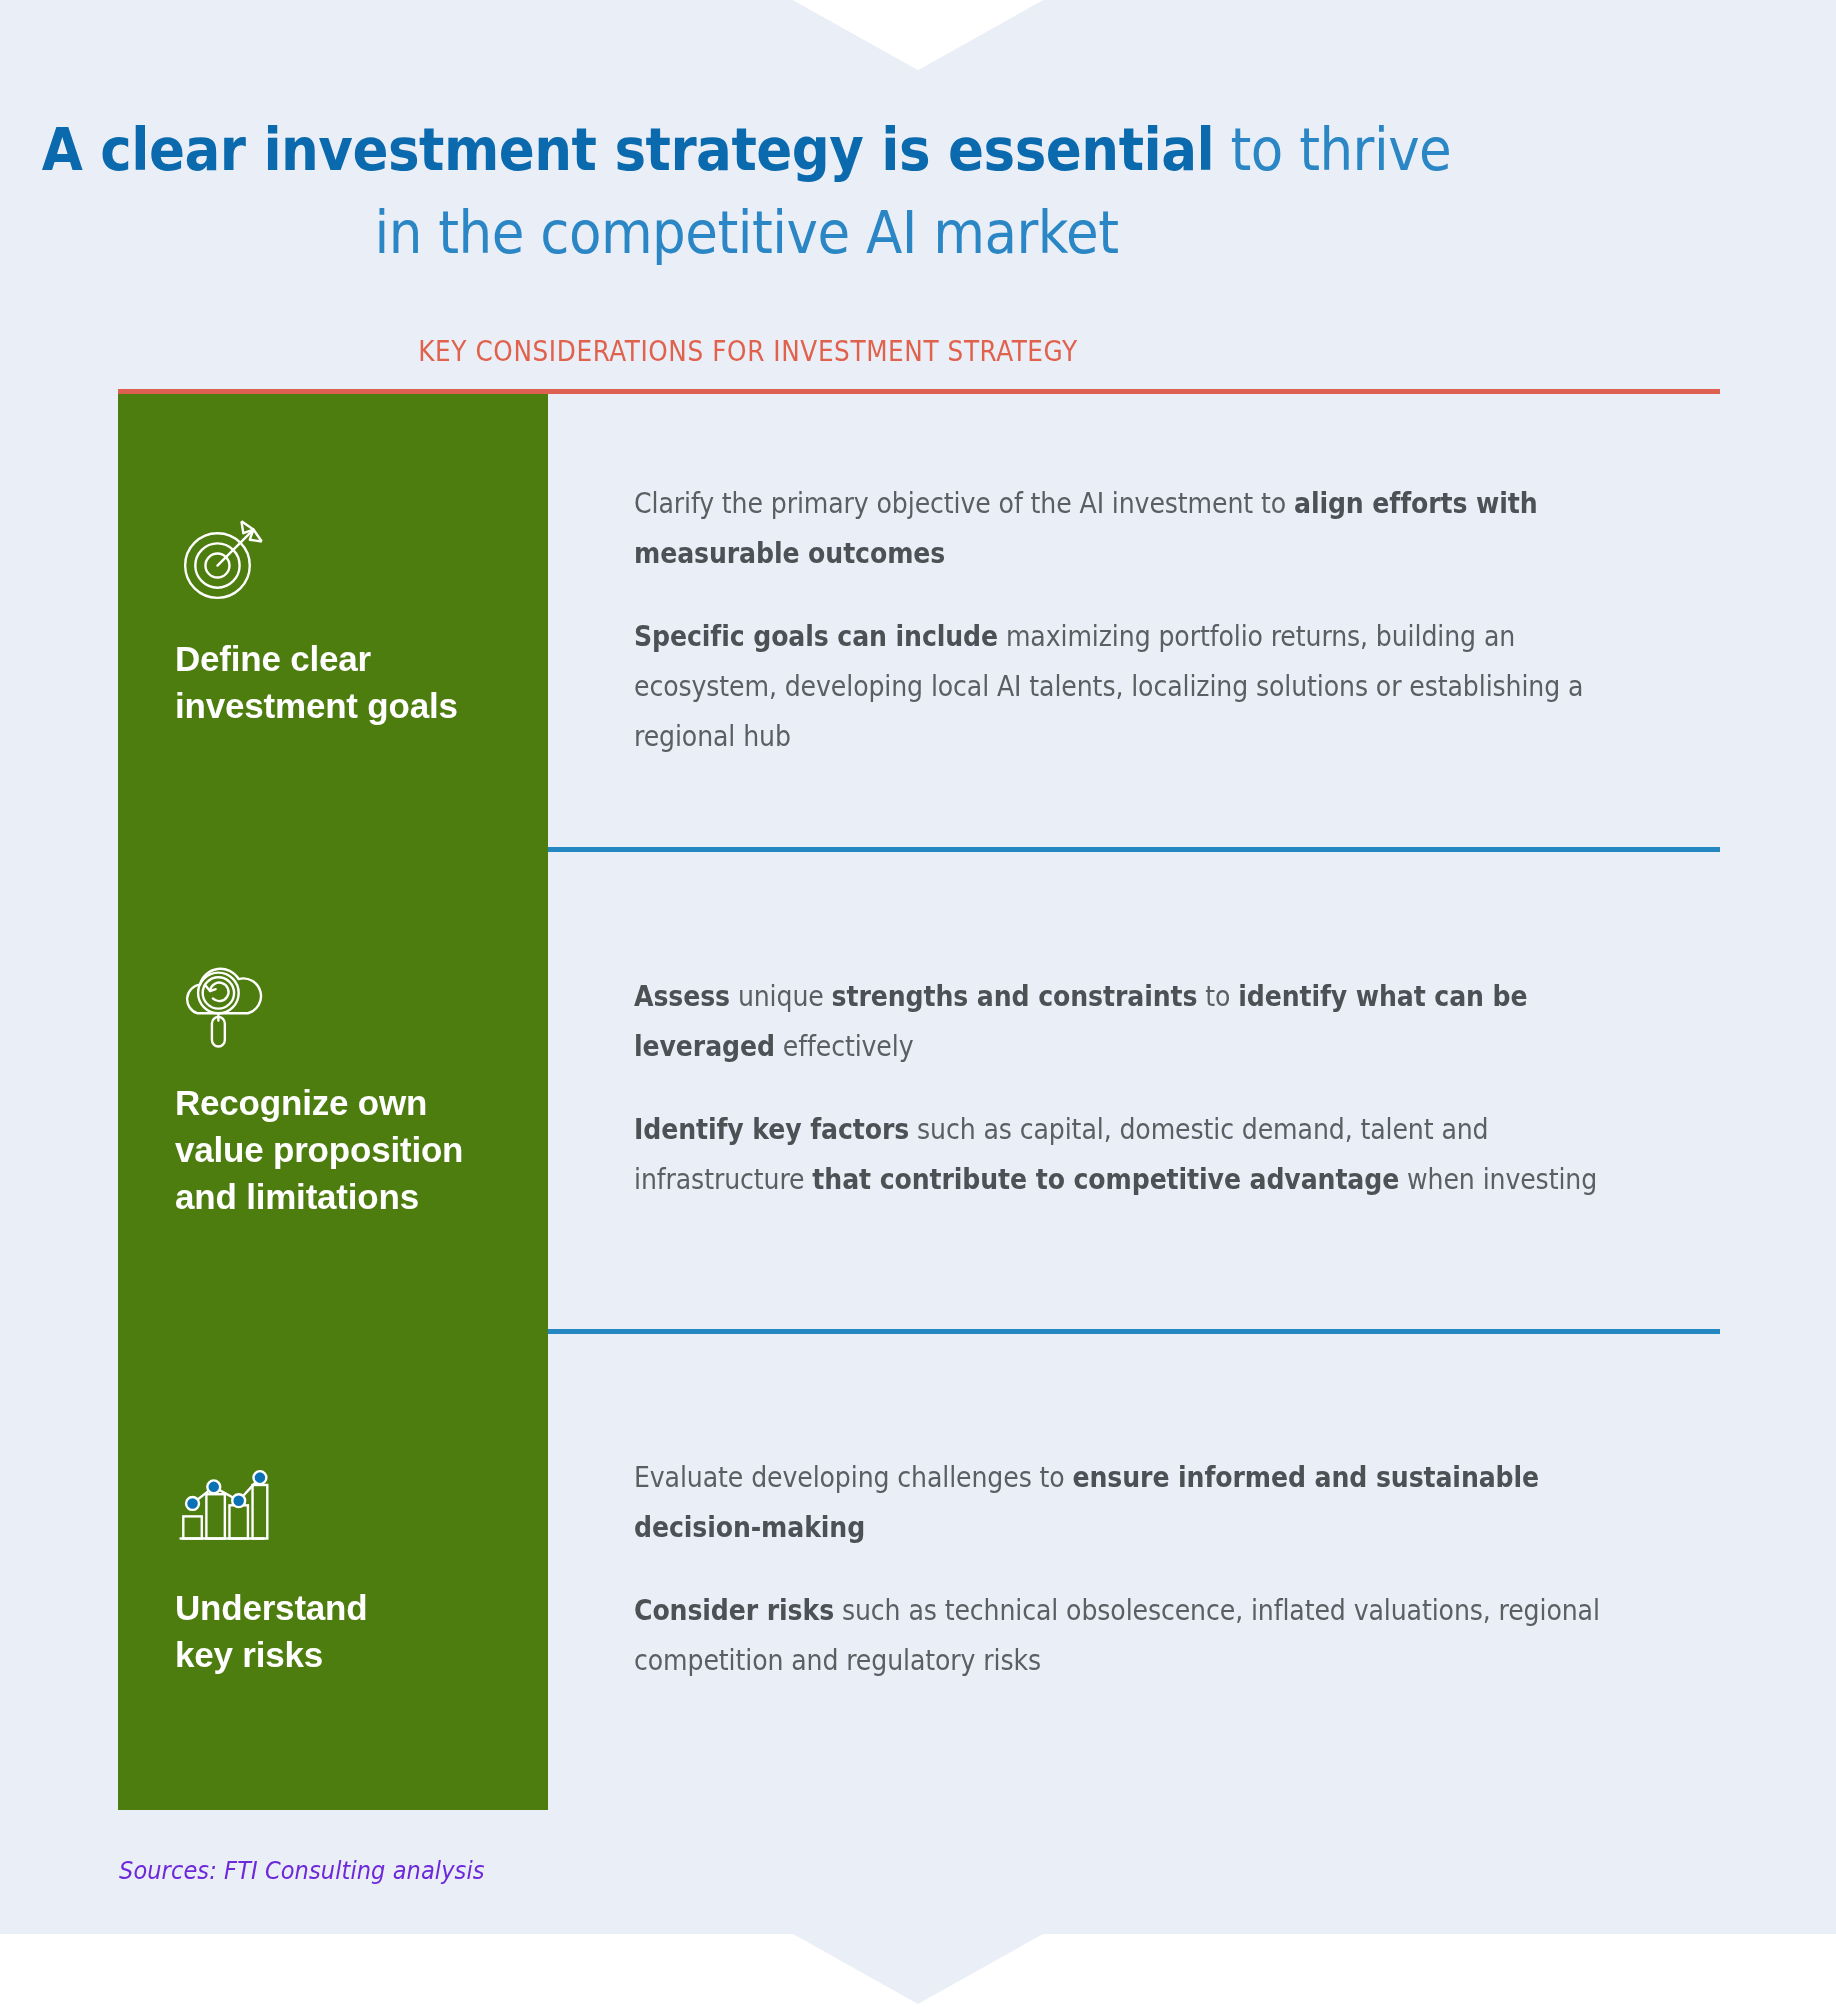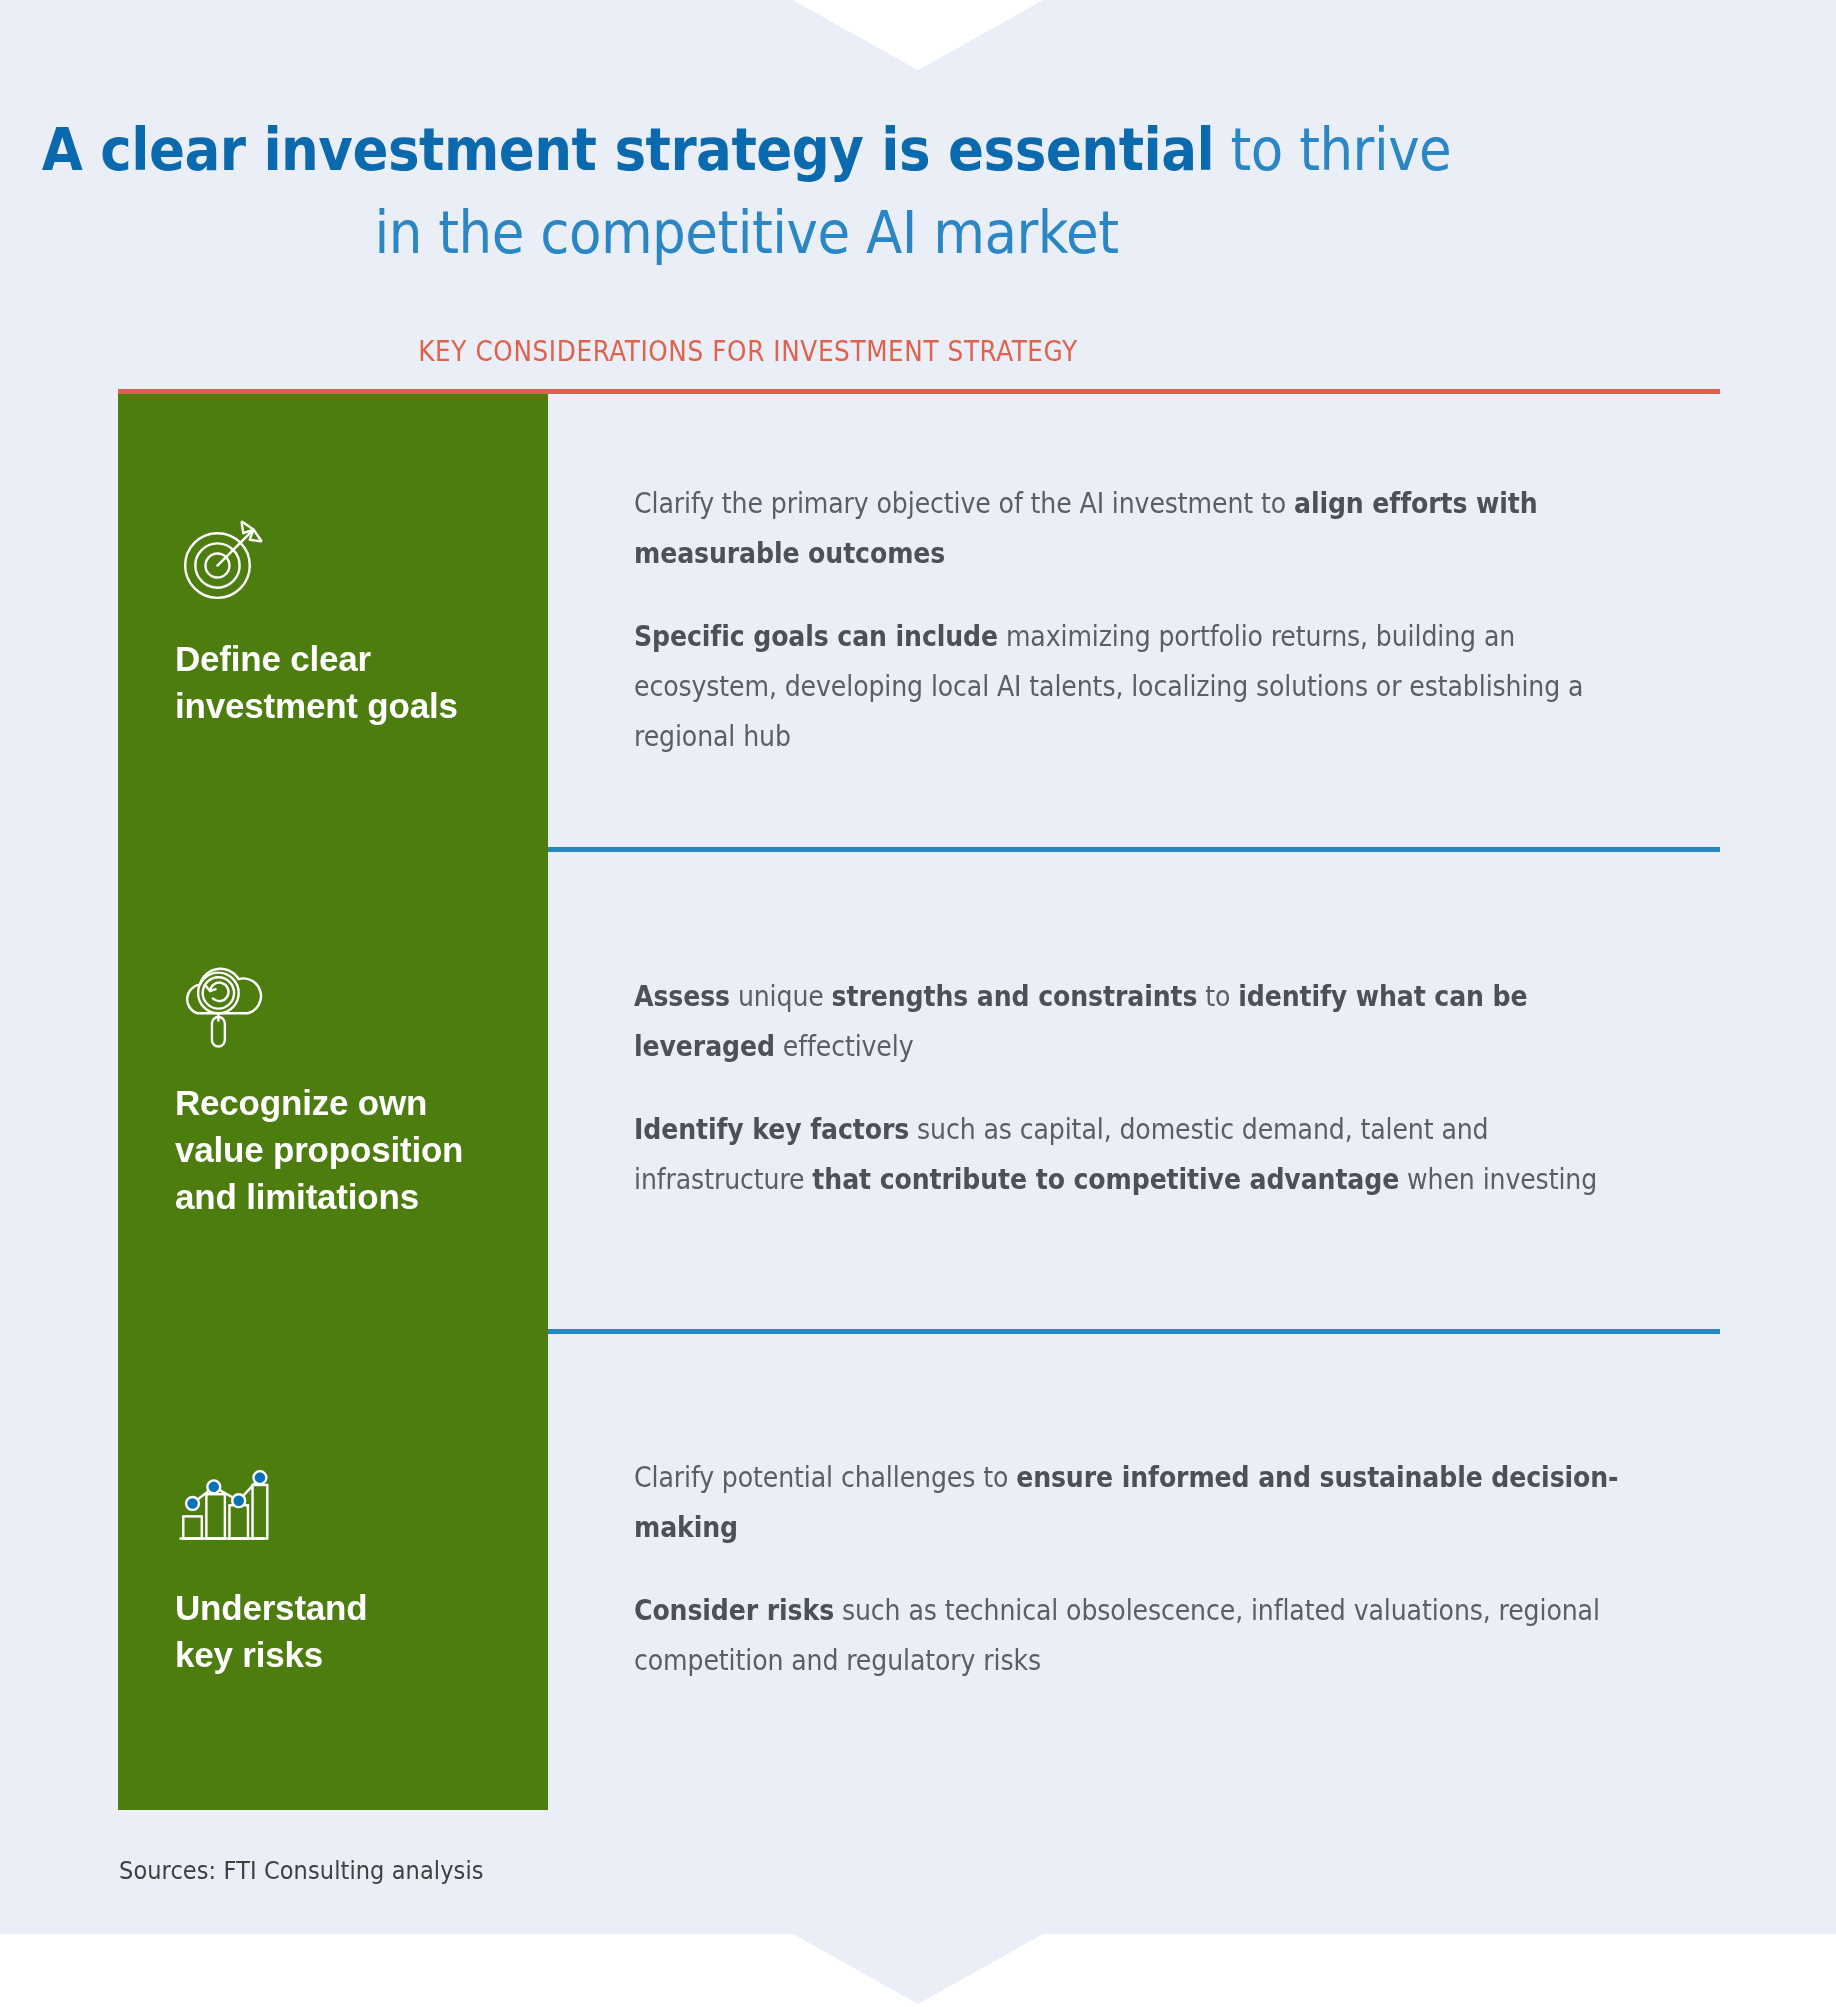--- a/index.html
+++ b/index.html
@@ -197,21 +197,22 @@
   #gap-0 { top: 453px; }
   #gap-1 { top: 935px; }
 
   
   #sources {
     position: absolute;
     left: 119px;
     top: 1856px;
     font-family: "DejaVu Sans Condensed", "Liberation Sans Narrow", "Liberation Sans", sans-serif;
     font-size: 25px;
-    color: #404040;
+    font-style: italic;
+    color: #6d28d9;
     letter-spacing: 0.1px;
   }
 </style>
 </head>
 <body>
 
 <div id="page">
 
   <div id="top-notch"></div>
   <div id="top-notch-tri"></div>
@@ -303,21 +304,21 @@
               <circle cx="92" cy="18" r="7" fill="#0a72b4"></circle>
             </svg>
           </div>
           <div class="panel-title">
               <div>Understand</div>
               <div>key risks</div>
             </div>
         </div>
       </div>
       <div class="row-body">
-          <div class="para"><span>Clarify potential challenges to </span><b>ensure informed and sustainable decision-making</b></div>
+          <div class="para"><span>Evaluate developing challenges to </span><b>ensure informed and sustainable decision-making</b></div>
           <div class="para"><b>Consider risks</b><span> such as technical obsolescence, inflated valuations, regional competition and regulatory risks</span></div>
         </div>
     </div>
 
   </div>
 
   <div id="bottom-band"></div>
   <div id="bottom-tri"></div>
 
   <div id="sources">Sources: FTI Consulting analysis</div>

